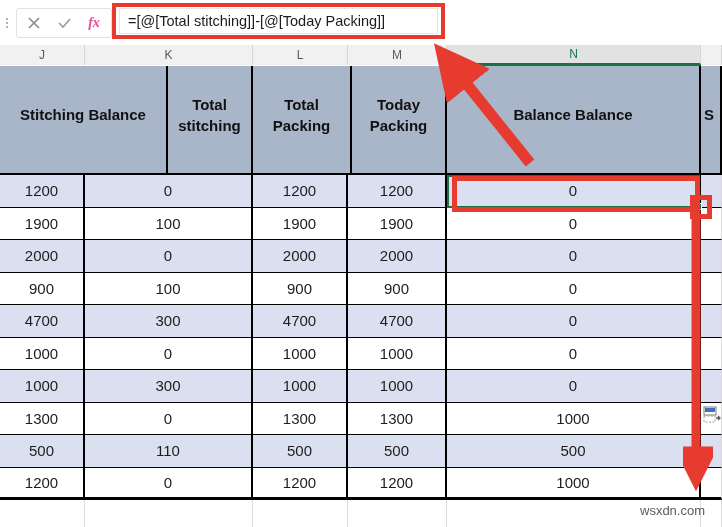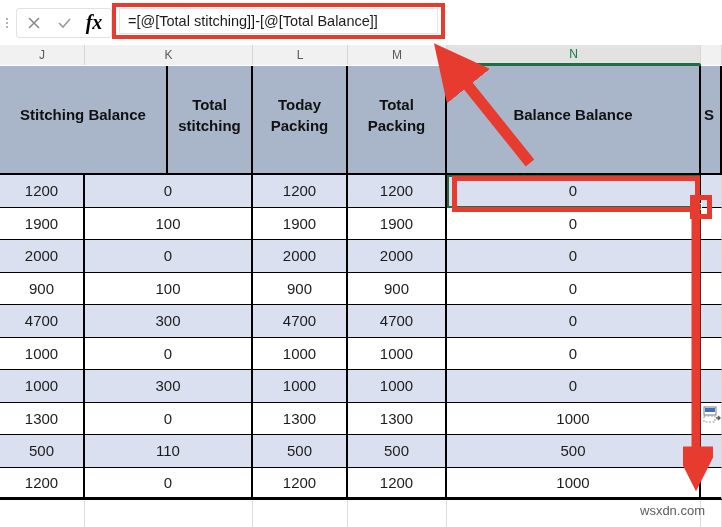--- a/index.html
+++ b/index.html
@@ -38,22 +38,22 @@
   .fb-btn {
     width: 30px; height: 28px;
     display: flex; align-items: center; justify-content: center;
     color: #8a8a8a;
     font-size: 16px;
   }
   .fb-btn.fx {
     font-family: "Liberation Serif", serif;
     font-style: italic;
     font-weight: bold;
-    font-size: 20px;
-    color: #000000;
+    font-size: 14px;
+    color: #ec4899;
   }
   .fb-btn svg { display: block; }
 
   #formula-input-wrap {
     position: absolute;
     left: 112px; top: 3px;
     width: 333px; height: 36px;
     border: 4px solid #e83b2f;
     background: #ffffff;
     display: flex; align-items: center;
@@ -226,39 +226,39 @@
         </svg>
     </div>
     <div class="fb-btn">
       <svg width="15" height="14" viewBox="0 0 15 14">
           <path d="M2 7 L6 11 L13 3" stroke="#9a9a9a" stroke-width="1.6" fill="none"></path>
         </svg>
     </div>
     <div class="fb-btn fx">fx</div>
   </div>
   <div id="formula-input-wrap">
-    <div id="formula-input" placeholder="">=[@[Total stitching]]-[@[Total Balance]]</div>
+    <div id="formula-input" placeholder="">=[@[Total stitching]]-[@[Today Packing]]</div>
   </div>
 </div>
 
 <div id="col-headers">
   <div class="col-head" style="width:85px">J</div>
   <div class="col-head" style="width:168px">K</div>
   <div class="col-head" style="width:95px">L</div>
   <div class="col-head" style="width:99px">M</div>
   <div class="col-head active" style="width:254px">N</div>
   <div class="col-head" style="width:21px"></div>
 </div>
 <div id="ncol-topline"></div>
 
 <div id="table-header">
   <div class="th" style="width:168px">Stitching Balance</div>
   <div class="th" style="width:85px">Total stitching</div>
+  <div class="th" style="width:99px">Total Packing</div>
   <div class="th" style="width:95px">Today Packing</div>
-  <div class="th" style="width:99px">Total Packing</div>
   <div class="th" style="width:254px">Balance Balance</div>
   <div class="th" style="width:21px;justify-content:flex-start;padding-left:3px">S</div>
 </div>
 
 <div id="grid">
 
   <div class="row band">
     <div class="cell" style="width:85px">1200</div>
     <div class="cell" style="width:168px">0</div>
     <div class="cell" style="width:95px">1200</div>

